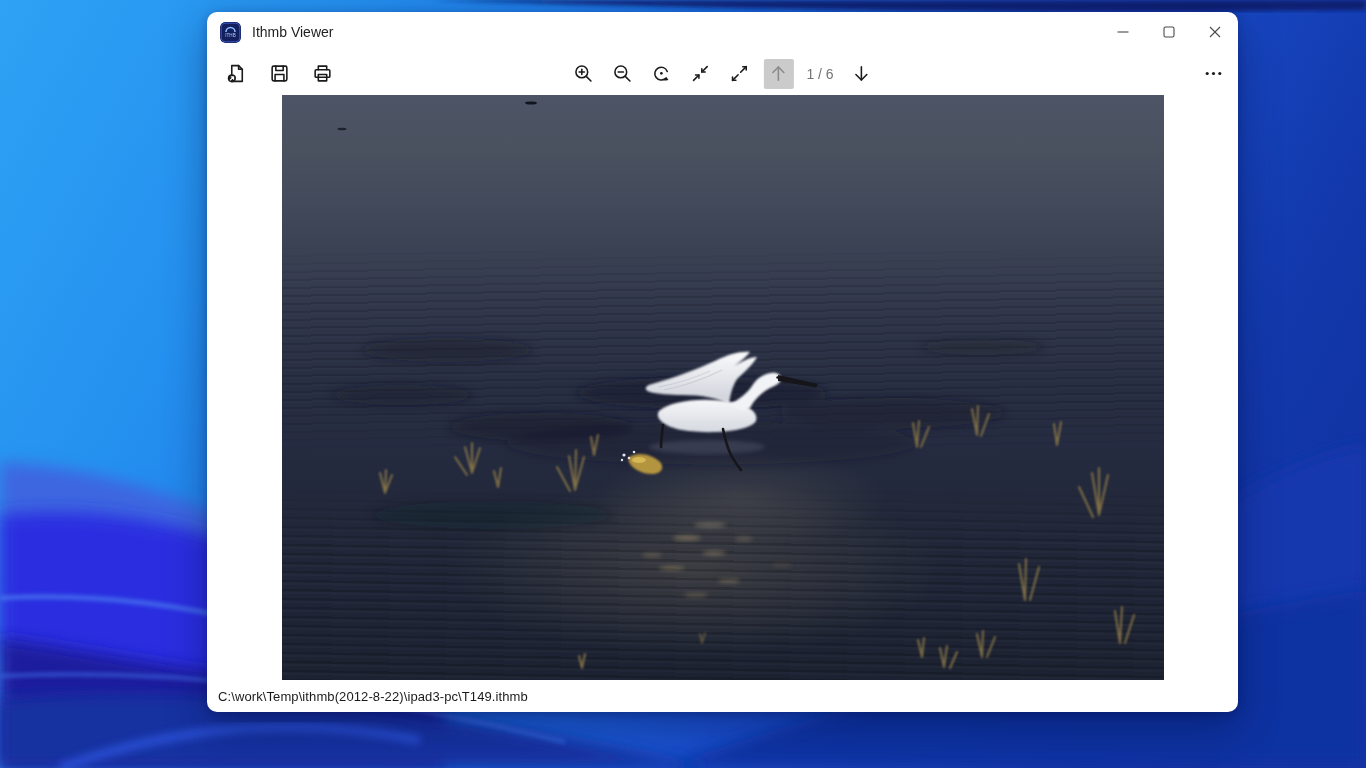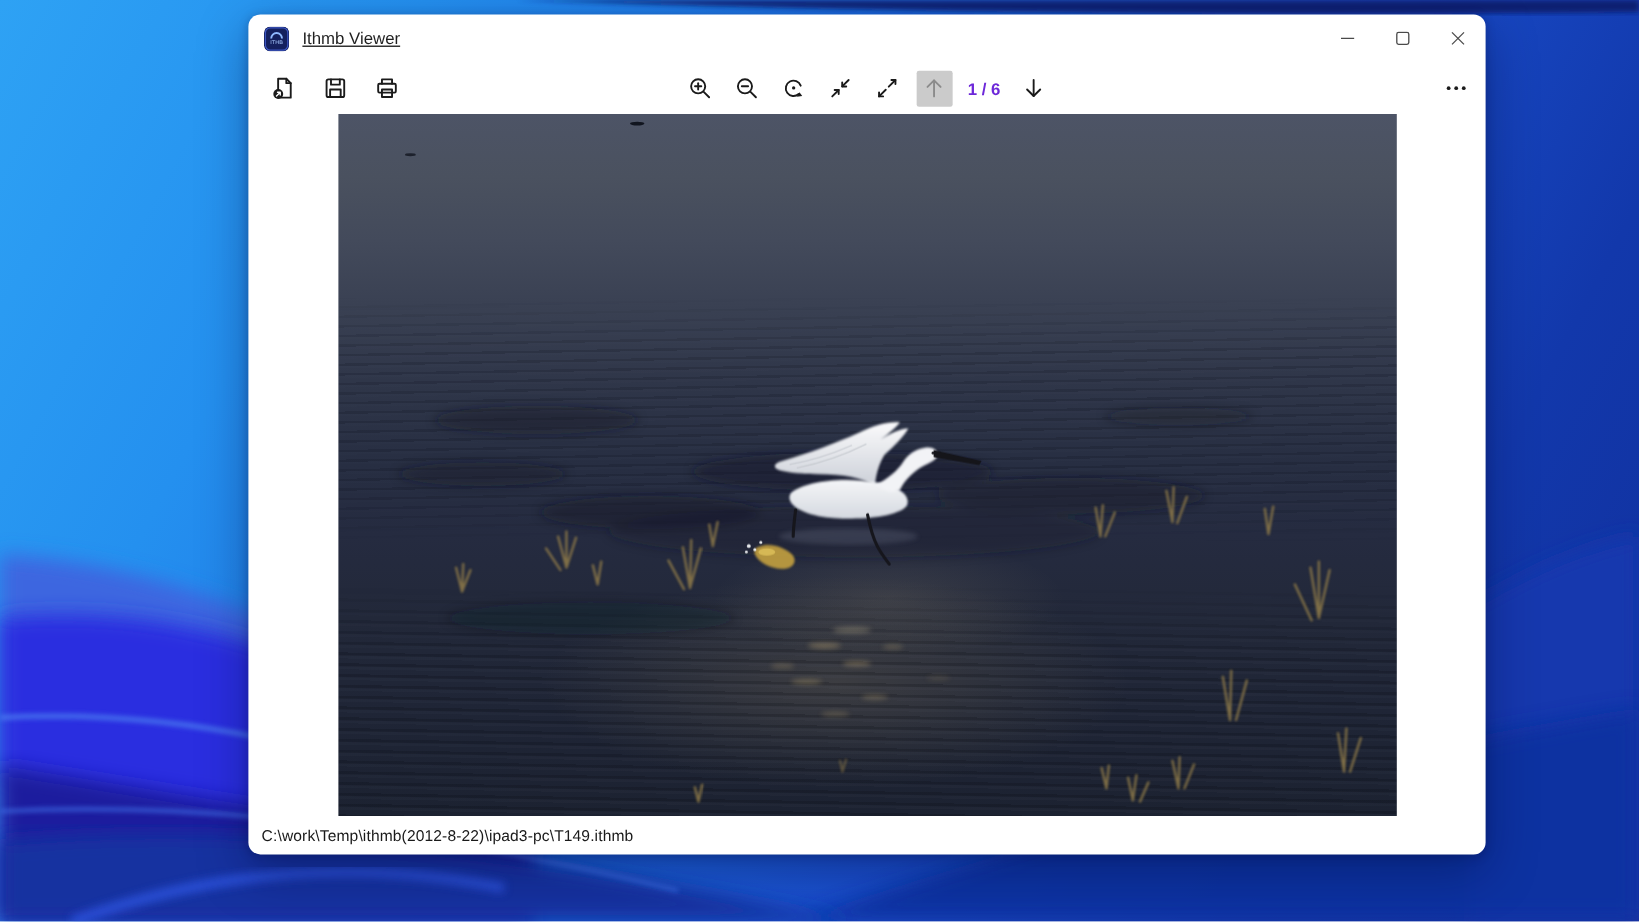--- a/index.html
+++ b/index.html
@@ -10,39 +10,39 @@
       linear-gradient(118deg, #2ea2f4 0%, #2490ef 20%, #1d6fe4 42%, #1a4fcd 62%, #1238ab 82%, #112f9c 100%);
   }
   .desktop > svg.wallpaper { position:absolute; inset:0; }
 
   
   .window { position:absolute; left:207px; top:12px; width:1031px; height:700px;
     background:#ffffff; border-radius:10px;
     box-shadow:0 14px 42px rgba(0,10,60,.38), 0 2px 8px rgba(0,10,60,.25);
     display:flex; flex-direction:column; }
 
-  .titlebar { height:40px; display:flex; align-items:center; padding-left:13px; flex:0 0 auto;text-decoration:underline; }
+  .titlebar { height:40px; display:flex; align-items:center; padding-left:13px; flex:0 0 auto; }
   .app-icon { width:21px; height:21px; border-radius:5px; overflow:hidden; flex:0 0 auto; }
   .window-title { margin-left:11px; font-size:14px; color:#1f1f1f; }
   .window-controls { margin-left:auto; display:flex; height:40px; }
   .win-btn { width:46px; height:40px; display:flex; align-items:center; justify-content:center;
     background:transparent; border:none; cursor:pointer; }
   .win-btn svg { stroke:#4a4a4a; stroke-width:1.1; fill:none; }
 
   .toolbar { height:43px; display:flex; align-items:center; flex:0 0 auto; position:relative; }
   .tb-group-left { display:flex; gap:13px; margin-left:14px; }
   .tb-group-center { position:absolute; left:50%; transform:translateX(-50%);
     display:flex; align-items:center; gap:9px; }
   .tb-group-right { margin-left:auto; margin-right:10px; }
   .tb-btn { width:30px; height:30px; display:flex; align-items:center; justify-content:center;
     background:transparent; border:none; cursor:pointer; border-radius:3px; }
   .tb-btn svg { stroke:#1b1b1b; stroke-width:1.5; fill:none; stroke-linecap:round; stroke-linejoin:round; }
   .tb-btn.disabled { background:#cbcbcb; border-radius:2px; }
   .tb-btn.disabled svg { stroke:#8b8b8b; }
-  .page-indicator { font-size:14px; color:#6d28d9; padding:0 4px; white-space:nowrap;font-weight:bold; }
+  .page-indicator { font-size:14px; color:#737373; padding:0 4px; white-space:nowrap; }
 
   
   .viewport { flex:1 1 auto; position:relative; }
   .photo { position:absolute; left:75px; top:0; width:882px; height:585px; overflow:hidden;
     background:
       radial-gradient(ellipse 360px 130px at 47% 81%, rgba(200,175,118,.17), rgba(200,175,118,0) 68%),
       radial-gradient(ellipse 210px 70px at 52% 69%, rgba(218,198,150,.12), rgba(218,198,150,0) 70%),
       linear-gradient(180deg,#4d5466 0%,#4a515f 9%,#434a5b 18%,#3a4153 27%,#2f3649 38%,
         #272e42 50%,#252b40 60%,#222839 72%,#1f2536 85%,#1c2231 100%);
   }

